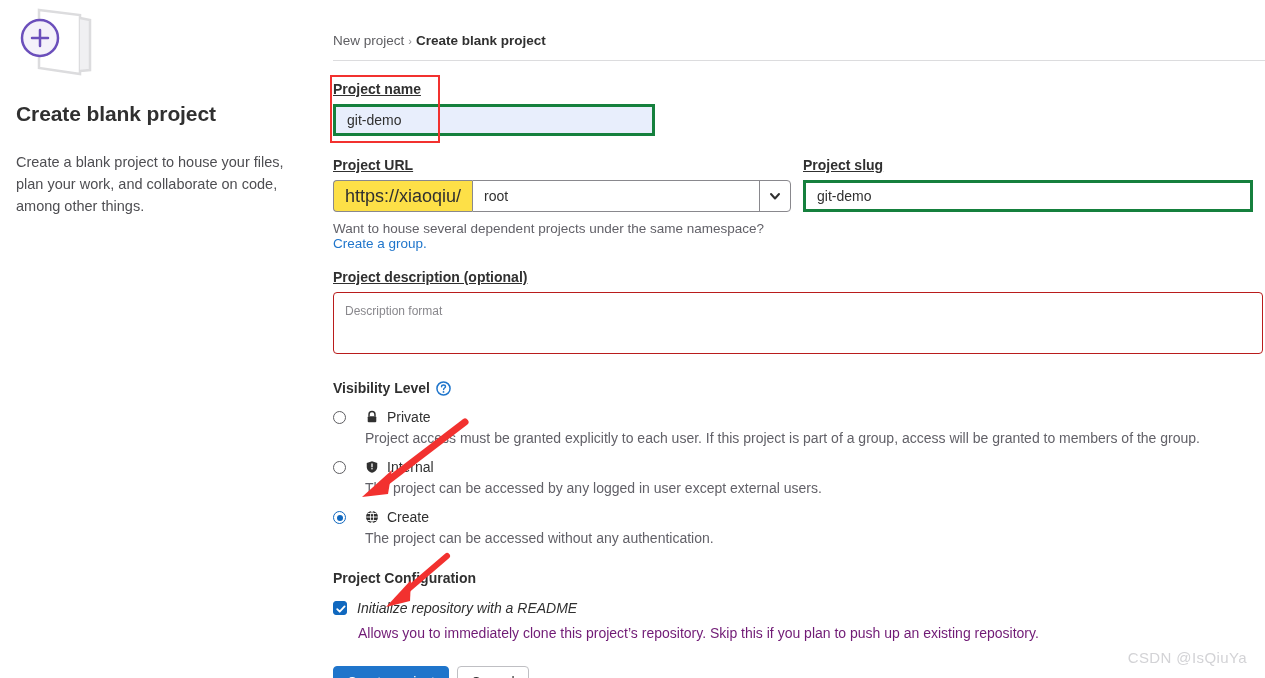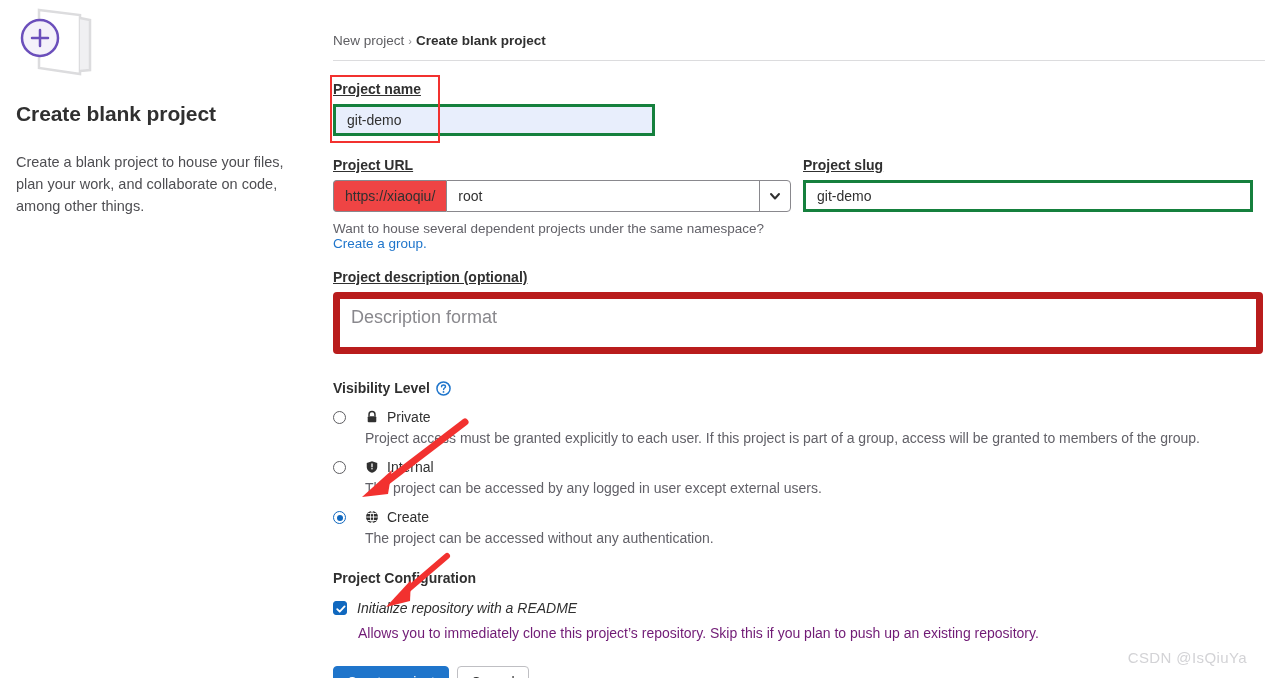--- a/index.html
+++ b/index.html
@@ -73,23 +73,23 @@
   }
 
   
   .url-row { display: flex; margin-top: 21px; gap: 0; }
   .url-col { width: 458px; }
   .slug-col { width: 450px; margin-left: 12px; }
   .input-group { display: flex; margin-top: 7px; height: 32px; }
   .url-prefix {
     display: flex; align-items: center;
     height: 32px; padding: 0 11px;
-    background: #ef4444; border: 1px solid #89888d; border-right: none;
+    background: #fde047; border: 1px solid #89888d; border-right: none;
     border-radius: 4px 0 0 4px;
-    font-size: 14px; color: #303030; white-space: nowrap;
+    font-size: 18px; color: #303030; white-space: nowrap;
   }
   .url-select {
     flex: 1; height: 32px;
     border: 1px solid #89888d; border-radius: 0 4px 4px 0;
     background: #ffffff; font-size: 14px; color: #303030;
     padding: 0 11px; position: relative;
     display: flex; align-items: center;
   }
   .select-divider {
     position: absolute; right: 30px; top: 0; bottom: 0;
@@ -101,22 +101,22 @@
   }
   .hint {
     font-size: 13.5px; color: #626168; margin-top: 9px;
   }
   .hint a { color: #1f75cb; text-decoration: none; }
 
   
   .desc-block { margin-top: 18px; }
   .desc-textarea {
     width: 930px; height: 62px; margin-top: 7px;
-    border: 7px solid #b91c1c; border-radius: 4px;
-    font-size: 18px; color: #303030; padding: 8px 11px;
+    border: 1px solid #b91c1c; border-radius: 4px;
+    font-size: 12px; color: #303030; padding: 8px 11px;
     font-family: "Liberation Sans", sans-serif; resize: none; outline: none;
     line-height: 20px;
   }
   .desc-textarea::placeholder { color: #89888d; }
 
   
   .section-head {
     margin-top: 22px; display: flex; align-items: center; gap: 6px;
     font-size: 14px; font-weight: 700; color: #303030;
   }

